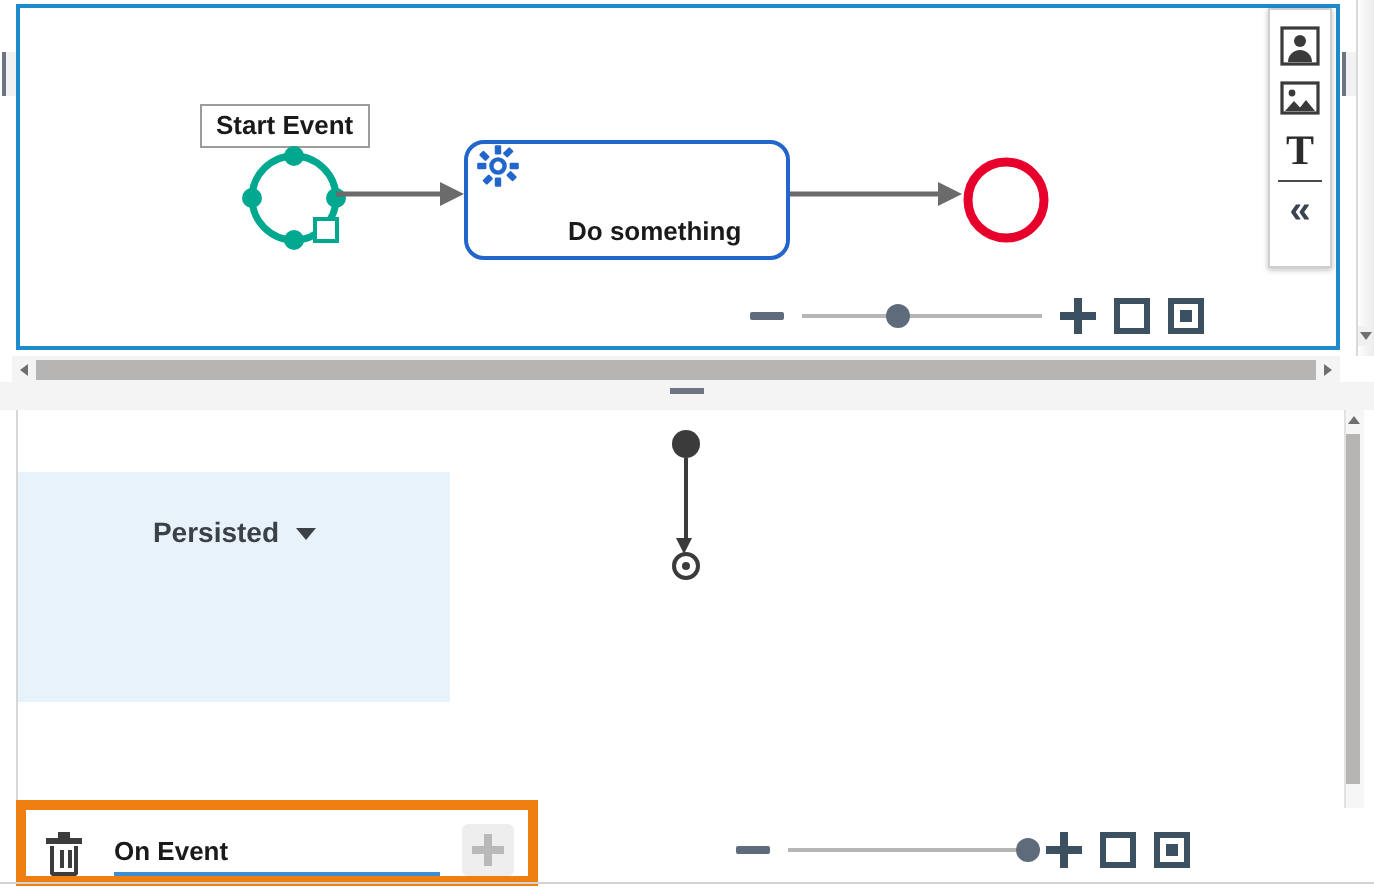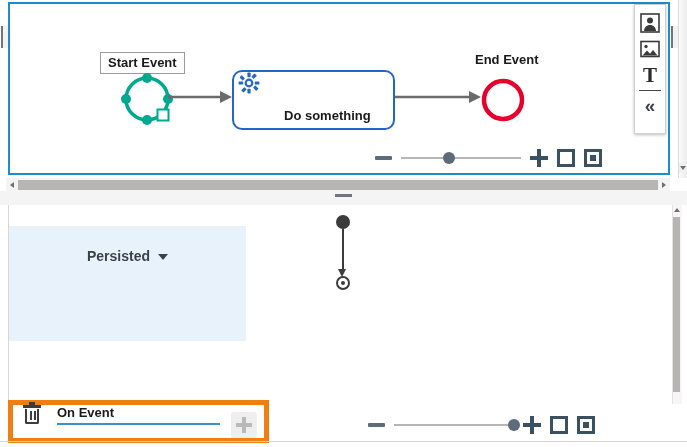--- a/index.html
+++ b/index.html
@@ -121,21 +121,21 @@
      border-top:8px solid #3b3b3b;}
   #state-final{position:absolute;left:336px;top:276px;width:14px;height:14px;
      border-radius:50%;border:2px solid #3b3b3b;box-sizing:border-box;}
   #state-final:after{content:"";position:absolute;left:3px;top:3px;width:4px;height:4px;
      border-radius:50%;background:#3b3b3b;}
 
   
   #bottom-bar{position:absolute;left:0;top:404px;width:687px;height:43px;background:#ffffff;}
   #event-box{position:absolute;left:8px;top:400px;width:261px;height:43px;
              border:5px solid #ef7f10;background:#ffffff;box-sizing:border-box;
-             display:flex;align-items:flex-start;}
+             display:flex;align-items:flex-end;}
   #trash{position:relative;width:18px;height:19px;margin-left:10px;flex:0 0 auto;}
   #trash .lid{position:absolute;left:0;top:0;width:18px;height:3px;background:#3c3c3c;}
   #trash .handle{position:absolute;left:6px;top:-3px;width:6px;height:3px;background:#3c3c3c;}
   #trash .can{position:absolute;left:2px;top:4px;width:14px;height:15px;
      border:2px solid #3c3c3c;border-top:none;box-sizing:border-box;
      border-bottom-left-radius:2px;border-bottom-right-radius:2px;}
   #trash .can:before,#trash .can:after{content:"";position:absolute;top:2px;width:2px;height:9px;
      background:#3c3c3c;}
   #trash .can:before{left:3px;} #trash .can:after{left:7px;}
   #event-input-wrap{position:relative;margin-left:16px;width:163px;}
@@ -194,21 +194,20 @@
           <rect x="13.8" y="2.6" width="4.6" height="3.2" rx="0.6" transform="rotate(-45 16.1 4.2)"></rect>
         </g>
       </svg>
       <div class="node-text" style="left:274px;top:104px;">Do something</div>
 
       <svg class="abs" style="left:385px;top:86px;" width="88" height="14">
         <line x1="0" y1="7" x2="74" y2="7" stroke="#6b6b6b" stroke-width="2.5"></line>
         <polygon points="74,1 86,7 74,13" fill="#6b6b6b"></polygon>
       </svg>
 
-      <div class="bpmn-label noborder" style="left:458px;top:46px;">End Event</div>
       <svg class="abs" style="left:469px;top:72px;" width="48" height="48">
         <circle cx="24" cy="24" r="19" fill="#ffffff" stroke="#e8002d" stroke-width="4.5"></circle>
       </svg>
 
       <div class="zoombar" style="left:365px;top:145px;">
         <div class="zb-minus"></div>
         <div class="zb-track">
           <div class="zb-thumb" id="top-zoom-thumb" style="left: 42px;"></div>
         </div>
         <div class="zb-plus"></div>
@@ -259,21 +258,21 @@
     <div id="top-hscroll-thumb"></div>
     <div id="top-hscroll-right"></div>
   </div>
 
   <div id="h-splitter"></div>
   <div id="h-splitter-grip"></div>
 
   <div id="bottom-pane">
     <div id="bottom-inner"></div>
 
-    <div class="swimlane" style="left:9px;top:21px;width:237px;height:115px;">
+    <div class="swimlane" style="left:9px;top:31px;width:216px;height:115px;">
       <div class="sl-title">
         <span>Persisted</span><span class="caret"></span>
       </div>
     </div>
 
 
     <div id="bot-vscroll"></div>
     <div id="bot-vscroll-thumb"></div>
     <div id="bot-vscroll-up"></div>
   </div>

